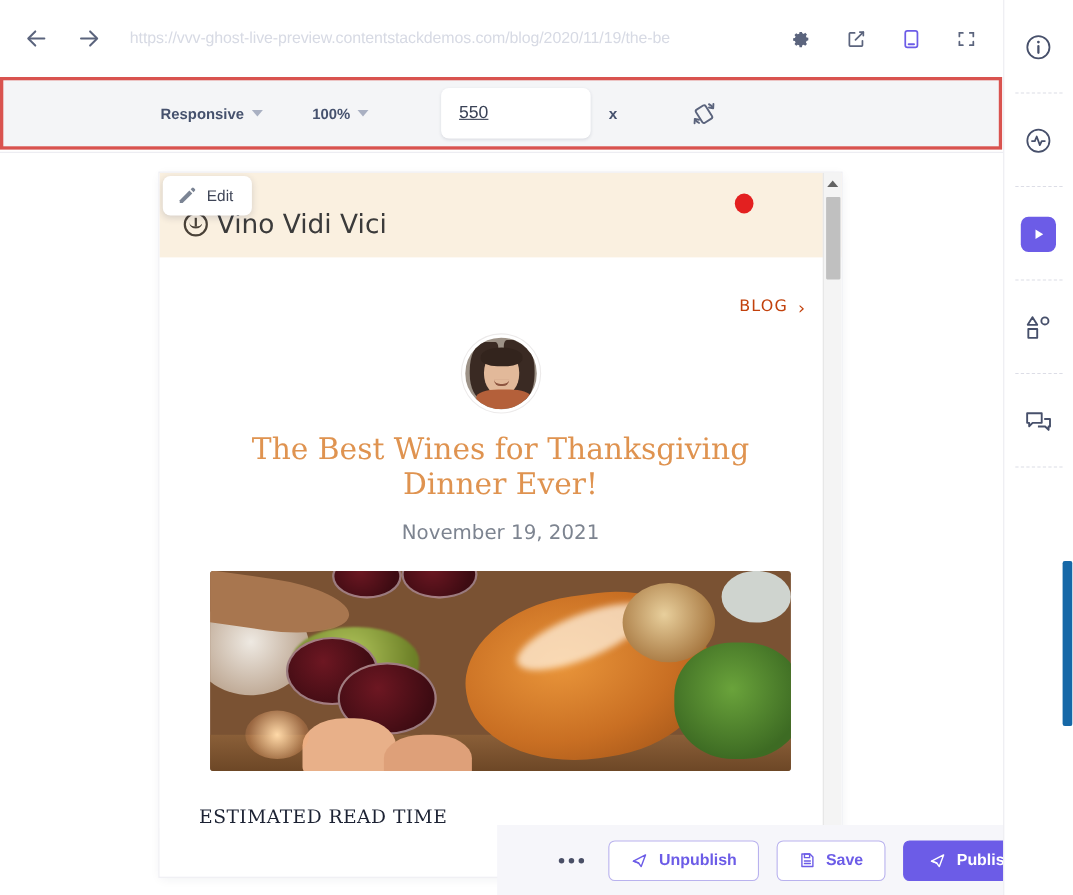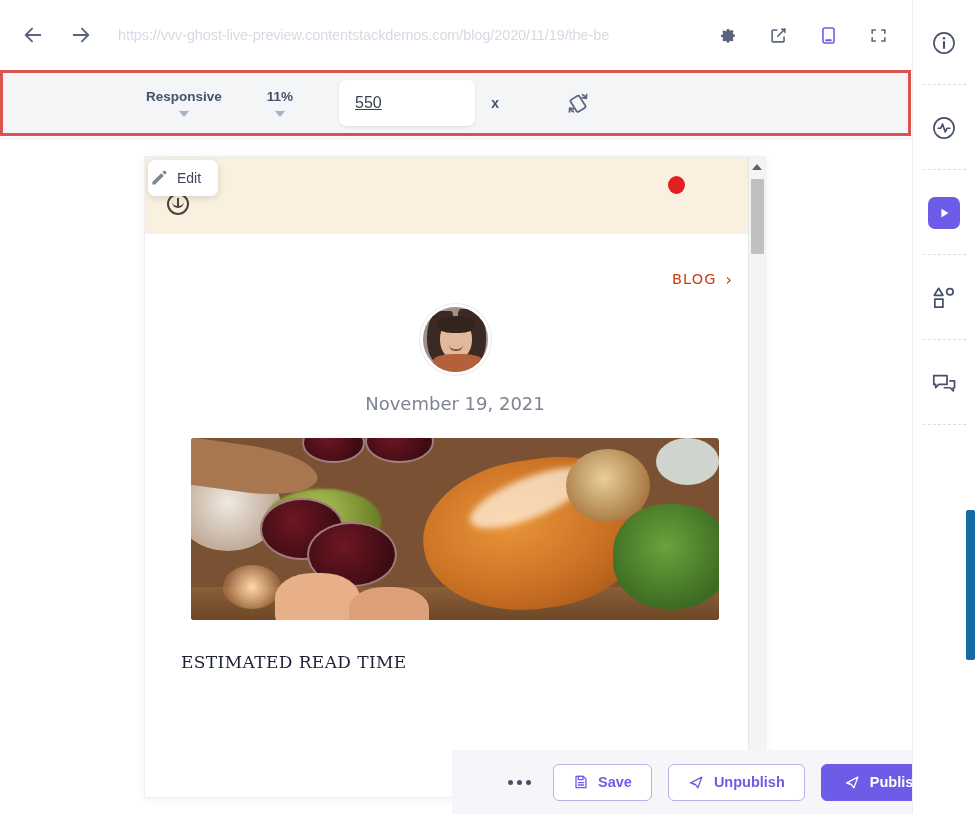--- a/index.html
+++ b/index.html
@@ -67,42 +67,41 @@
   .resp-toolbar {
     position: absolute; inset: 0;
     display: flex; align-items: center;
     padding-left: 143px;
   }
   .dropdown {
     display: flex; align-items: center; gap: 7px;
     cursor: pointer;
     font-size: 13.5px; font-weight: bold; color: #45516d;
     white-space: nowrap;
-    flex-direction: column;
   }
   .caret {
     width: 0; height: 0;
     border-left: 5px solid transparent;
     border-right: 5px solid transparent;
     border-top: 6px solid #a9b0c2;
   }
   .dd-zoom { margin-left: 45px; }
   .dim-input {
     width: 136px; height: 46px;
     background: #ffffff;
     border: none;
     border-radius: 7px;
     box-shadow: 0 1px 3px rgba(40,50,80,0.12);
     font-size: 16px;
     color: #3a4256;
     padding: 0 16px;
     font-family: "Liberation Sans", sans-serif;
     outline: none;
   }
-  .dim-input.first { margin-left: 46px; text-decoration: underline; }
+  .dim-input.first { margin-left: 66px; text-decoration: underline; }
   .dim-x {
     width: 40px; text-align: center;
     font-size: 14px; font-weight: bold; color: #45516d;
   }
   .rotate-btn {
     margin-left: 46px;
     width: 34px; height: 34px;
     display: flex; align-items: center; justify-content: center;
     cursor: pointer; color: #5b647d;
   }
@@ -166,21 +165,21 @@
     background: #e32020;
     border-radius: 50%;
   }
   .edit-pill {
     position: absolute;
     left: 3px; top: 3px;
     background: #ffffff;
     border-radius: 7px;
     box-shadow: 0 2px 7px rgba(30,40,70,0.16);
     display: flex; align-items: center; gap: 9px;
-    padding: 9px 17px 9px 2px;
+    padding: 9px 17px 9px 13px;
     cursor: pointer;
     z-index: 6;
   }
   .edit-pill .label {
     font-size: 14px; color: #3f4557;
   }
   
   .blog-row {
     height: 62px;
     display: flex; align-items: center; justify-content: flex-end;
@@ -456,21 +455,21 @@
     </div>
   </div>
 
   <div class="resp-toolbar-wrap">
     <div class="resp-toolbar">
       <div class="dropdown">
         <span>Responsive</span>
         <span class="caret"></span>
       </div>
       <div class="dropdown dd-zoom">
-        <span>11%</span>
+        <span>100%</span>
         <span class="caret"></span>
       </div>
       <input class="dim-input first" type="text" value="550" style="">
       <div class="dim-x">x</div>
       <div class="rotate-btn">
         <svg width="26" height="26" viewBox="0 0 24 24" fill="none" stroke="currentColor" stroke-width="1.6" stroke-linecap="round" stroke-linejoin="round">
           <rect x="7.2" y="6.2" width="9.6" height="13" rx="1.6" transform="rotate(-32 12 12.7)"></rect>
           <path d="M16.2 4.4a6 6 0 0 1 3.3 3.1"></path>
             <polyline points="19.9 4.2 19.7 7.8 16.2 7.1"></polyline>
           <path d="M7.8 20.1a6 6 0 0 1-3.3-3.1"></path>
@@ -479,20 +478,21 @@
       </div>
     </div>
   </div>
 
   <div class="stage">
 
     <div class="device-frame">
 
       <div class="site-header">
         <div class="site-logo"></div>
+        <div class="site-name">Vino Vidi Vici</div>
         <div class="rec-dot"></div>
 
         <div class="edit-pill">
           <svg width="18" height="18" viewBox="0 0 24 24" fill="currentColor" style="color:#7b8494">
             <path d="M3.2 17.3 14.9 5.6l3.5 3.5L6.7 20.8H3.2z"></path>
             <path d="M16.4 4.1 18 2.5a1.6 1.6 0 0 1 2.3 0l1.2 1.2a1.6 1.6 0 0 1 0 2.3l-1.6 1.6z"></path>
           </svg>
           <span class="label">Edit</span>
         </div>
       </div>
@@ -507,20 +507,21 @@
       <div class="article">
         <div class="avatar">
           <div class="hairL"></div>
           <div class="hairR"></div>
           <div class="face"></div>
           <div class="fringe"></div>
           <div class="smile"></div>
           <div class="body"></div>
         </div>
 
+        <h1 class="article-title">The Best Wines for Thanksgiving Dinner Ever!</h1>
         <div class="article-date">November 19, 2021</div>
 
         <div class="hero">
           <div class="table"></div>
           <div class="turkey"></div>
           <div class="turkeyhl"></div>
           <div class="plate"></div>
           <div class="arm"></div>
           <div class="veg"></div>
           <div class="bowl1"></div>
@@ -545,35 +546,35 @@
     </div>
 
     <div class="action-bar">
       <div class="more-btn">
         <i></i>
         <i></i>
         <i></i>
       </div>
 
       <div class="btn btn-outline">
+        <svg width="17" height="17" viewBox="0 0 24 24" fill="none" stroke="currentColor" stroke-width="1.8" stroke-linecap="round" stroke-linejoin="round">
+          <path d="M4 12.5 19.5 4.5 14 19.5l-3.4-4.6z"></path>
+          <path d="M10.6 14.9 4 12.5"></path>
+        </svg>
+        <span>Unpublish</span>
+      </div>
+
+      <div class="btn btn-outline">
         <svg width="16" height="16" viewBox="0 0 24 24" fill="none" stroke="currentColor" stroke-width="1.9" stroke-linecap="round" stroke-linejoin="round">
           <path d="M4.5 3.5h11l4 4v13h-15z"></path>
           <rect x="8" y="3.5" width="7" height="5"></rect>
           <line x1="8" y1="13" x2="16" y2="13"></line>
             <line x1="8" y1="16.5" x2="16" y2="16.5"></line>
         </svg>
         <span>Save</span>
-      </div>
-
-      <div class="btn btn-outline">
-        <svg width="17" height="17" viewBox="0 0 24 24" fill="none" stroke="currentColor" stroke-width="1.8" stroke-linecap="round" stroke-linejoin="round">
-          <path d="M4 12.5 19.5 4.5 14 19.5l-3.4-4.6z"></path>
-          <path d="M10.6 14.9 4 12.5"></path>
-        </svg>
-        <span>Unpublish</span>
       </div>
 
       <div class="btn btn-primary">
         <svg width="17" height="17" viewBox="0 0 24 24" fill="none" stroke="currentColor" stroke-width="1.8" stroke-linecap="round" stroke-linejoin="round">
           <path d="M4 12.5 19.5 4.5 14 19.5l-3.4-4.6z"></path>
           <path d="M10.6 14.9 4 12.5"></path>
         </svg>
         <span>Publish</span>
       </div>
     </div>

